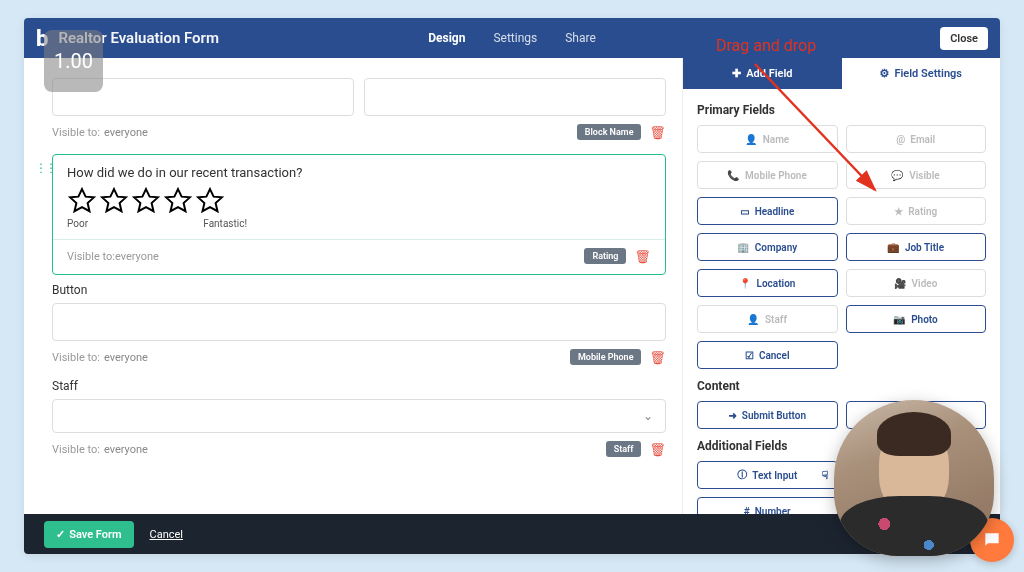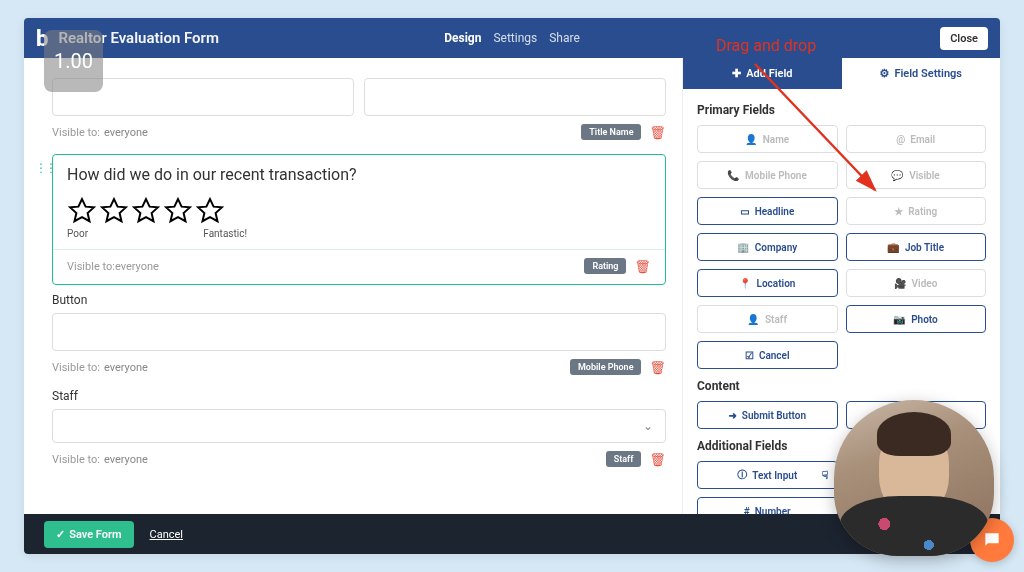--- a/index.html
+++ b/index.html
@@ -1,21 +1,21 @@
 <!DOCTYPE html>
 <html><head>
 <meta charset="utf-8">
 <style>
   * { box-sizing: border-box; margin: 0; padding: 0; font-family: -apple-system, BlinkMacSystemFont, "Segoe UI", Roboto, sans-serif; }
   body { background: #d6e8f5; width: 1024px; height: 572px; overflow: hidden; position: relative; }
   .frame { position: absolute; left: 24px; top: 18px; right: 24px; bottom: 18px; background: #fff; display: flex; flex-direction: column; border-radius: 4px; overflow: hidden; box-shadow: 0 2px 10px rgba(0,0,0,0.08); }
   .topbar { background: #2a4d8f; color: #fff; height: 40px; display: flex; align-items: center; padding: 0 12px; position: relative; }
   .logo { font-weight: 800; font-size: 22px; margin-right: 10px; }
   .app-title { font-size: 15px; font-weight: 600; opacity: 0.95; }
-  .nav { position: absolute; left: 50%; transform: translateX(-50%); display: flex; gap: 12px; font-size: 12px; }
+  .nav { position: absolute; left: 50%; transform: translateX(-50%); display: flex; gap: 28px; font-size: 12px; }
   .nav span { opacity: 0.8; cursor: pointer; }
   .nav span.active { opacity: 1; font-weight: 700; }
   .close-btn { margin-left: auto; background: #fff; color: #333; border: none; border-radius: 4px; padding: 5px 10px; font-size: 11px; font-weight: 600; cursor: pointer; }
   .body { flex: 1; display: flex; overflow: hidden; position: relative; }
   .canvas { flex: 1; overflow-y: auto; padding: 20px 16px 60px 28px; background: #fff; }
   .sidebar { width: 318px; background: #fff; display: flex; flex-direction: column; border-left: 1px solid #eee; }
   .sb-tabs { display: flex; height: 31px; }
   .sb-tab { flex: 1; display: flex; align-items: center; justify-content: center; gap: 5px; font-size: 11px; font-weight: 600; cursor: pointer; }
   .sb-tab.active { background: #2a4d8f; color: #fff; }
   .sb-tab.inactive { background: #fff; color: #2a4d8f; }
@@ -29,21 +29,21 @@
   .input-box { border: 1px solid #ddd; border-radius: 4px; height: 38px; background: #fff; width: 100%; }
   .two-col { display: flex; gap: 10px; }
   .two-col .input-box { flex: 1; }
   .meta-row { display: flex; align-items: center; padding: 8px 0 4px; font-size: 11px; color: #999; }
   .meta-row .vis-label { margin-right: 4px; }
   .meta-row .vis-val { color: #888; }
   .badge { margin-left: auto; background: #6b7785; color: #fff; font-size: 9px; padding: 3px 8px; border-radius: 3px; font-weight: 600; }
   .trash { color: #e74c3c; margin-left: 8px; cursor: pointer; font-size: 13px; }
   .rating-block { border: 1.5px solid #1fbf8f; border-radius: 4px; padding: 10px 14px; position: relative; margin-bottom: 8px; }
   .drag-handle { position: absolute; left: -18px; top: 6px; color: #1fbf8f; font-size: 12px; cursor: grab; letter-spacing: -2px; }
-  .q-label { font-size: 16px; color: #333; margin-bottom: 12px; }
+  .q-label { font-size: 13px; color: #333; margin-bottom: 6px; }
   .stars { display: flex; gap: 2px; margin-bottom: 2px; }
   .star { width: 30px; height: 30px; }
   .star svg { width: 100%; height: 100%; }
   .star-labels { display: flex; font-size: 10px; color: #555; width: 180px; justify-content: space-between; }
   .rating-meta { border-top: 1px solid #d9f0e8; margin: 10px -14px 0; padding: 8px 14px 0; display: flex; align-items: center; font-size: 11px; color: #999; }
   .rating-meta .badge { background: #6b7785; }
   .field-label { font-size: 12px; color: #333; margin-bottom: 6px; }
   .select-box { border: 1px solid #ddd; border-radius: 4px; height: 34px; background: #fff; display: flex; align-items: center; justify-content: flex-end; padding: 0 12px; color: #888; }
   .chev { font-size: 12px; }
   .bottombar { background: #1c2430; height: 40px; display: flex; align-items: center; padding: 0 20px; gap: 16px; position: absolute; bottom: 0; left: 0; right: 0; }
@@ -79,21 +79,21 @@
     <div class="canvas">
 
       <div class="form-block">
         <div class="two-col">
           <div class="input-box"></div>
           <div class="input-box"></div>
         </div>
         <div class="meta-row">
           <span class="vis-label">Visible to:</span>
           <span class="vis-val">everyone</span>
-          <span class="badge">Title Name</span>
+          <span class="badge">Block Name</span>
           <span class="trash">🗑</span>
         </div>
       </div>
 
       <div class="rating-block">
         <span class="drag-handle">⋮⋮</span>
         <div class="q-label">How did we do in our recent transaction?</div>
         <div class="stars">
           <span class="star"><svg viewBox="0 0 24 24">
                 <path fill="none" stroke="#000" stroke-width="1.6" d="M12 2.5l2.9 6 6.6.6-5 4.6 1.5 6.5L12 16.9l-6 3.3 1.5-6.5-5-4.6 6.6-.6z"></path>

